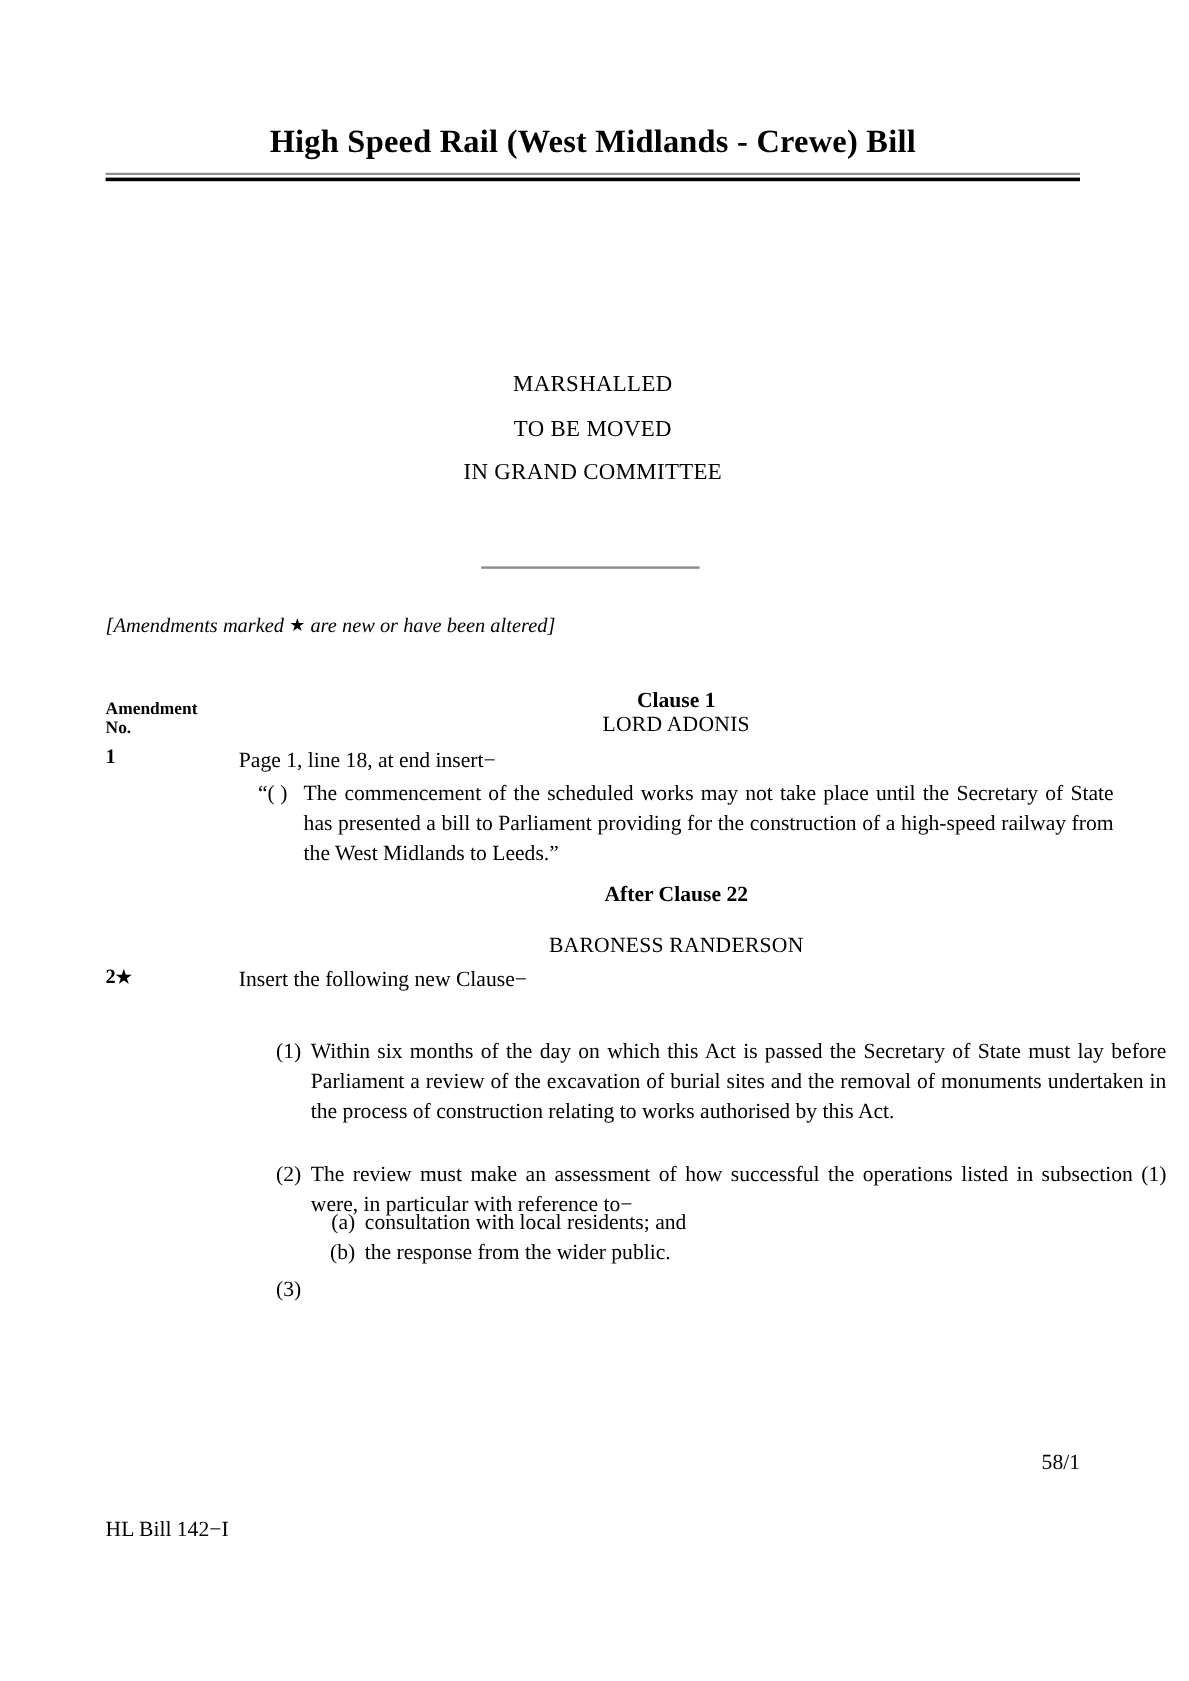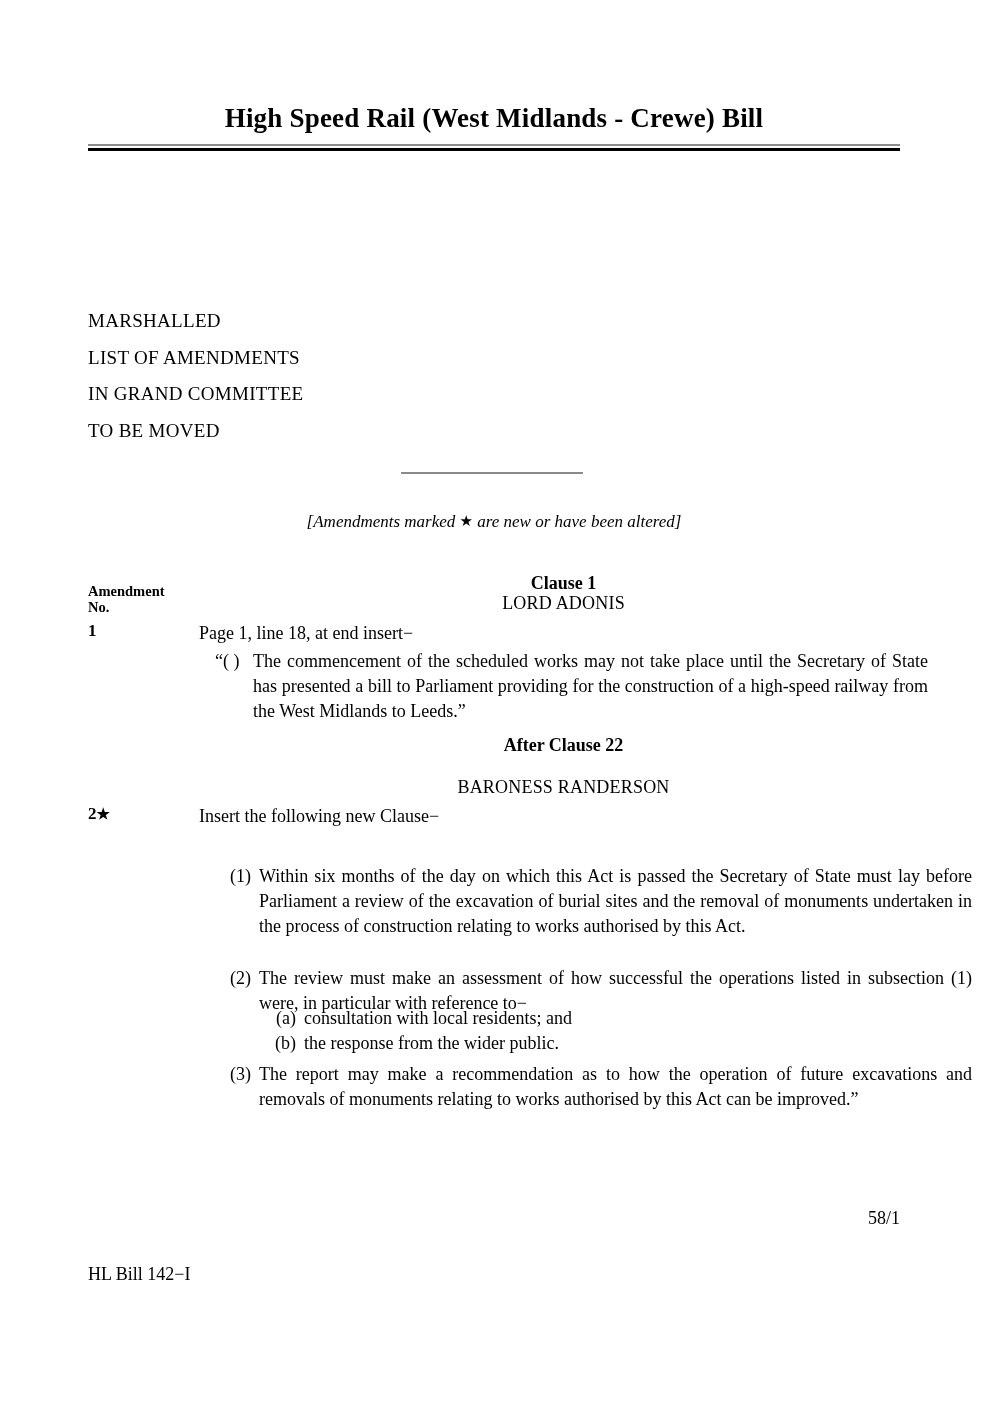--- a/index.html
+++ b/index.html
@@ -52,21 +52,21 @@
     height: 3px;
     background: #000000;
   }
 
   
   .heading-block {
     position: absolute;
     left: 88px;
     top: 303px;
     width: 812px;
-    text-align: left;
+    text-align: center;
     font-size: 19px;
     line-height: 36.5px;
   }
   .heading-block div {
     letter-spacing: 0.3px;
   }
 
   .divider-rule {
     position: absolute;
     left: 401px;
@@ -74,21 +74,21 @@
     width: 182px;
     height: 2px;
     background: #8a8a8a;
   }
 
   .note-line {
     position: absolute;
     left: 88px;
     top: 512px;
     width: 812px;
-    text-align: center;
+    text-align: left;
     font-size: 17px;
     font-style: italic;
   }
   .note-line .star {
     font-style: normal;
     font-size: 15px;
     vertical-align: 1px;
   }
 
   
@@ -211,23 +211,22 @@
 
   <div class="doc-title">High Speed Rail (West Midlands - Crewe) Bill</div>
   <div class="title-rules">
     <div class="rule-thin"></div>
     <div class="rule-gap"></div>
     <div class="rule-thick"></div>
   </div>
 
   <div class="heading-block">
     <div>MARSHALLED</div>
-    <div>LIST OF AMENDMENTS</div>
+    <div>TO BE MOVED</div>
     <div>IN GRAND COMMITTEE</div>
-    <div>TO BE MOVED</div>
   </div>
 
   <div class="divider-rule"></div>
 
   <div class="note-line">
     <span>[Amendments marked </span><span class="star">★</span><span> are new or have been altered]</span>
   </div>
 
   <div class="amend-no-label">
     <div>Amendment</div>
@@ -273,19 +272,18 @@
     <span>consultation with local residents; and</span>
   </div>
 
   <div class="subsec lettered" style="left:260px; top:1031px;">
     <span class="num">(b)</span>
     <span>the response from the wider public.</span>
   </div>
 
   <div class="subsec" style="left:215px; top:1062px;">
     <span class="num">(3)</span>
-    <span>The report may make a recommendation as to how the operation of future excavations and removals of monuments relating to works authorised by this Act can be improved.”</span>
   </div>
 
   <div class="footer-left">HL Bill 142−I</div>
   <div class="footer-right">58/1</div>
 
 </div>
 
 </body></html>

